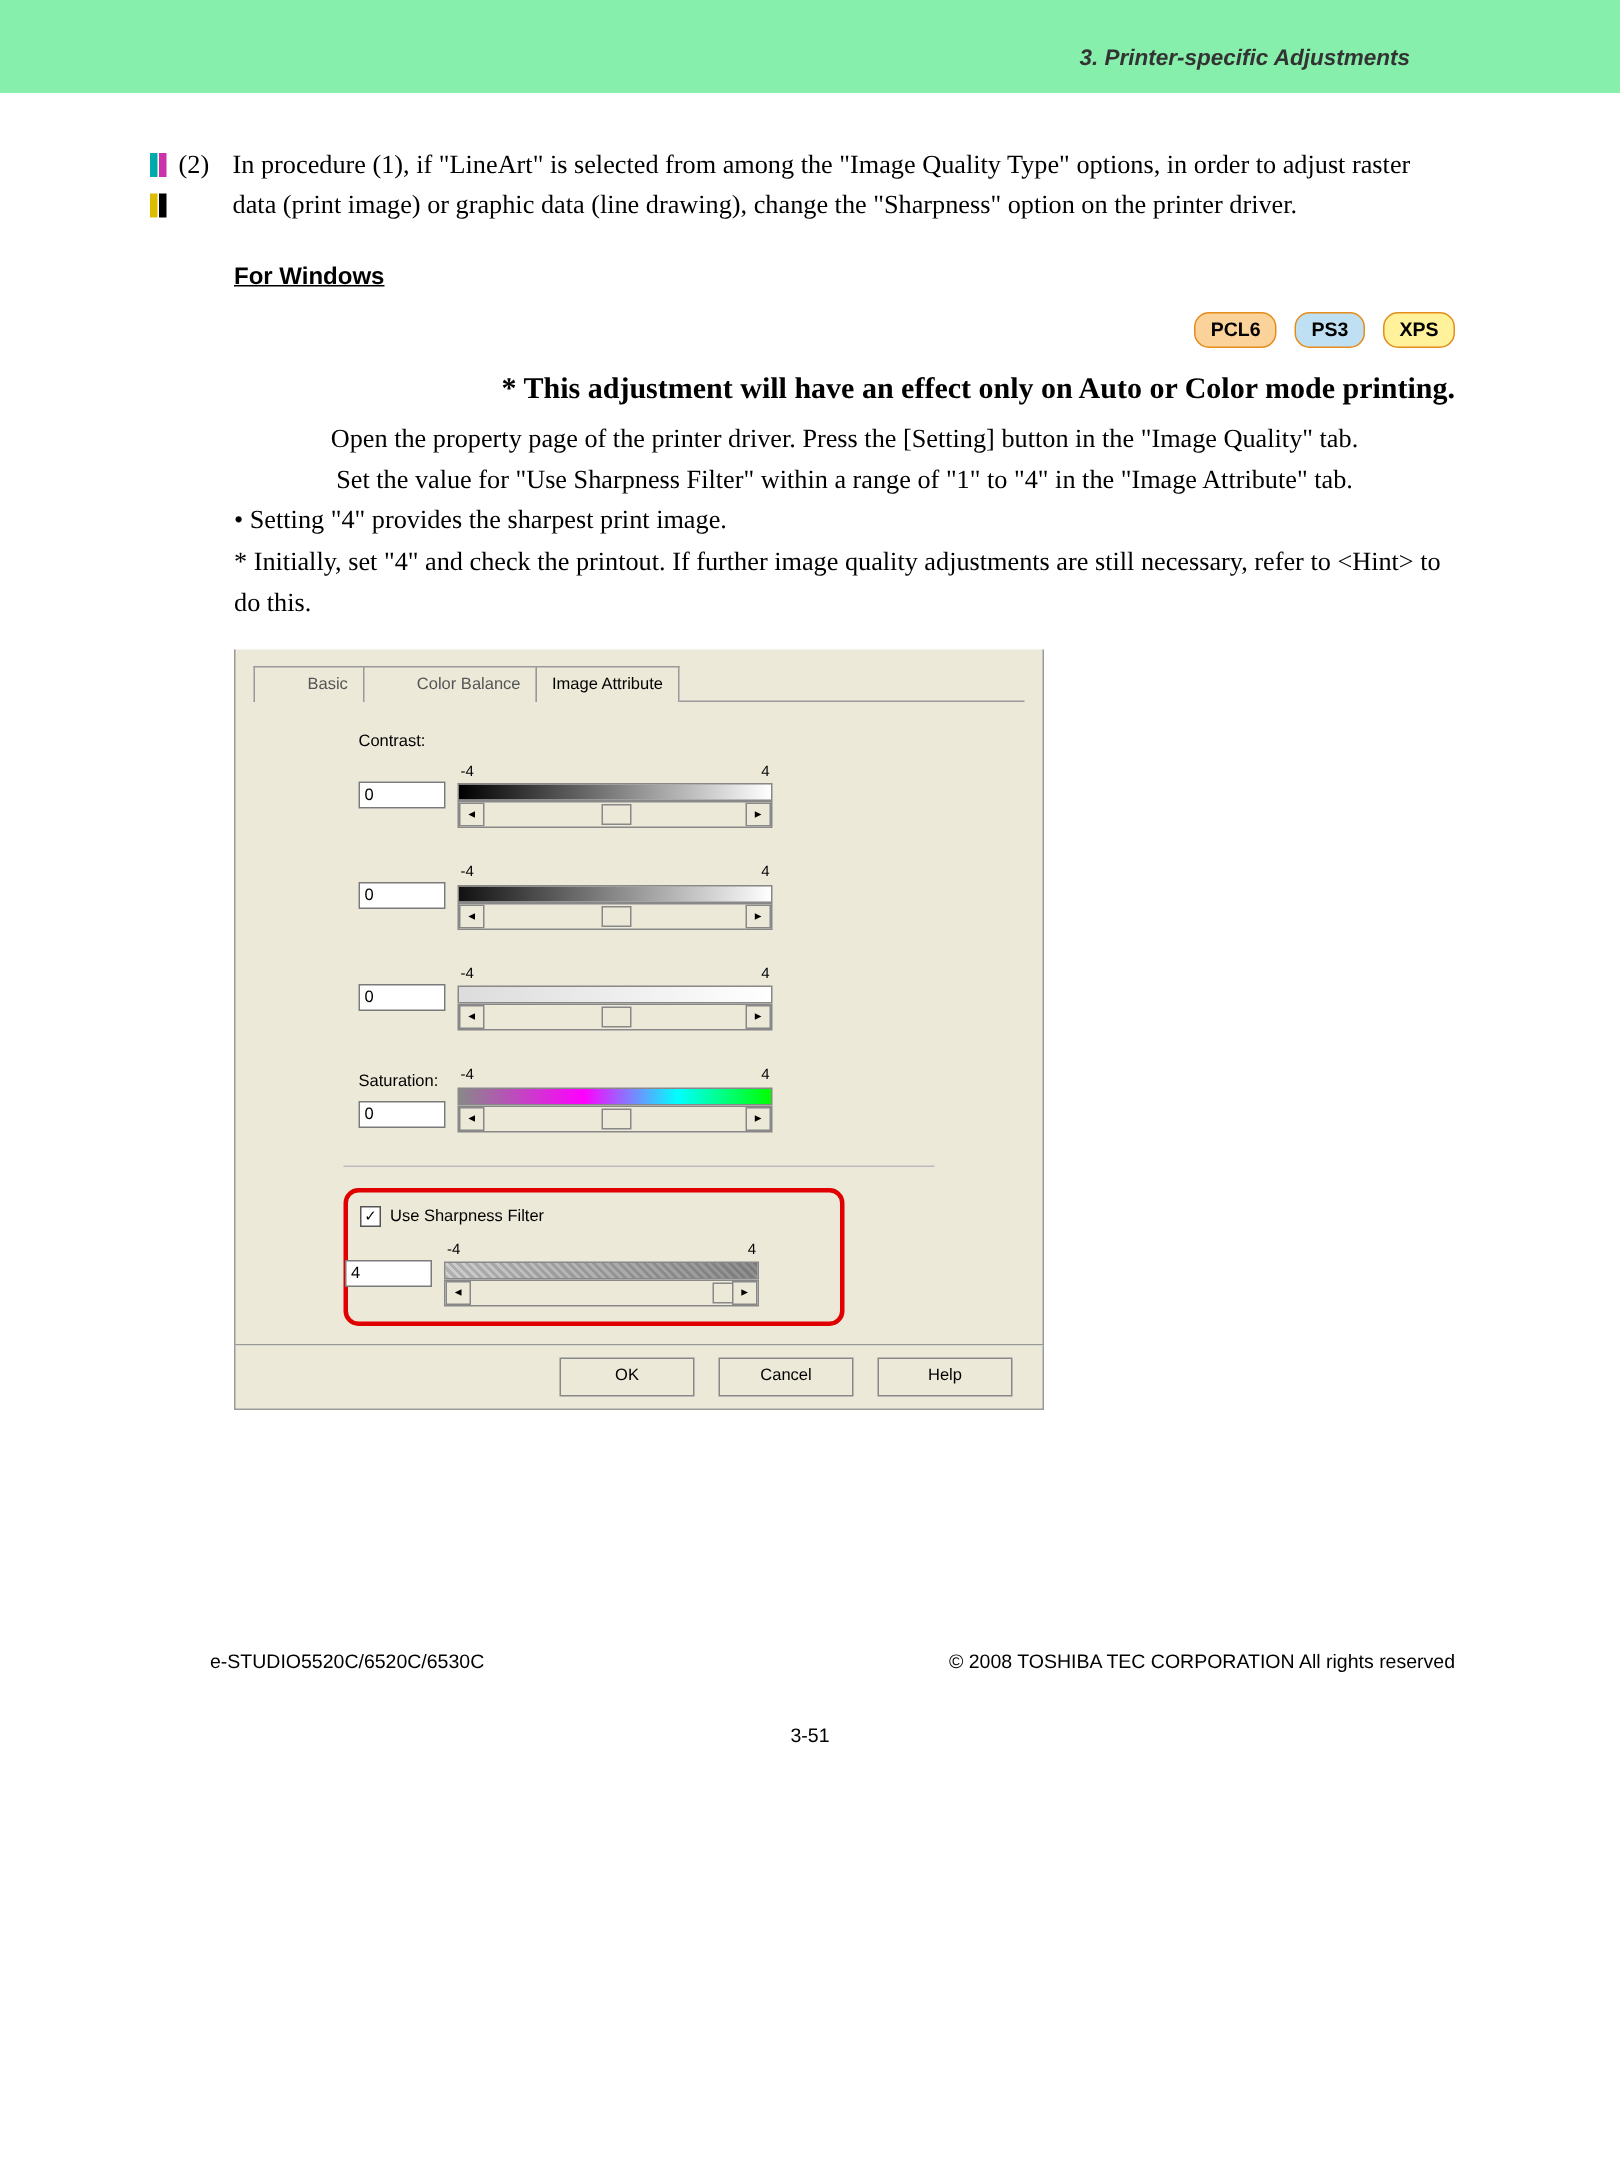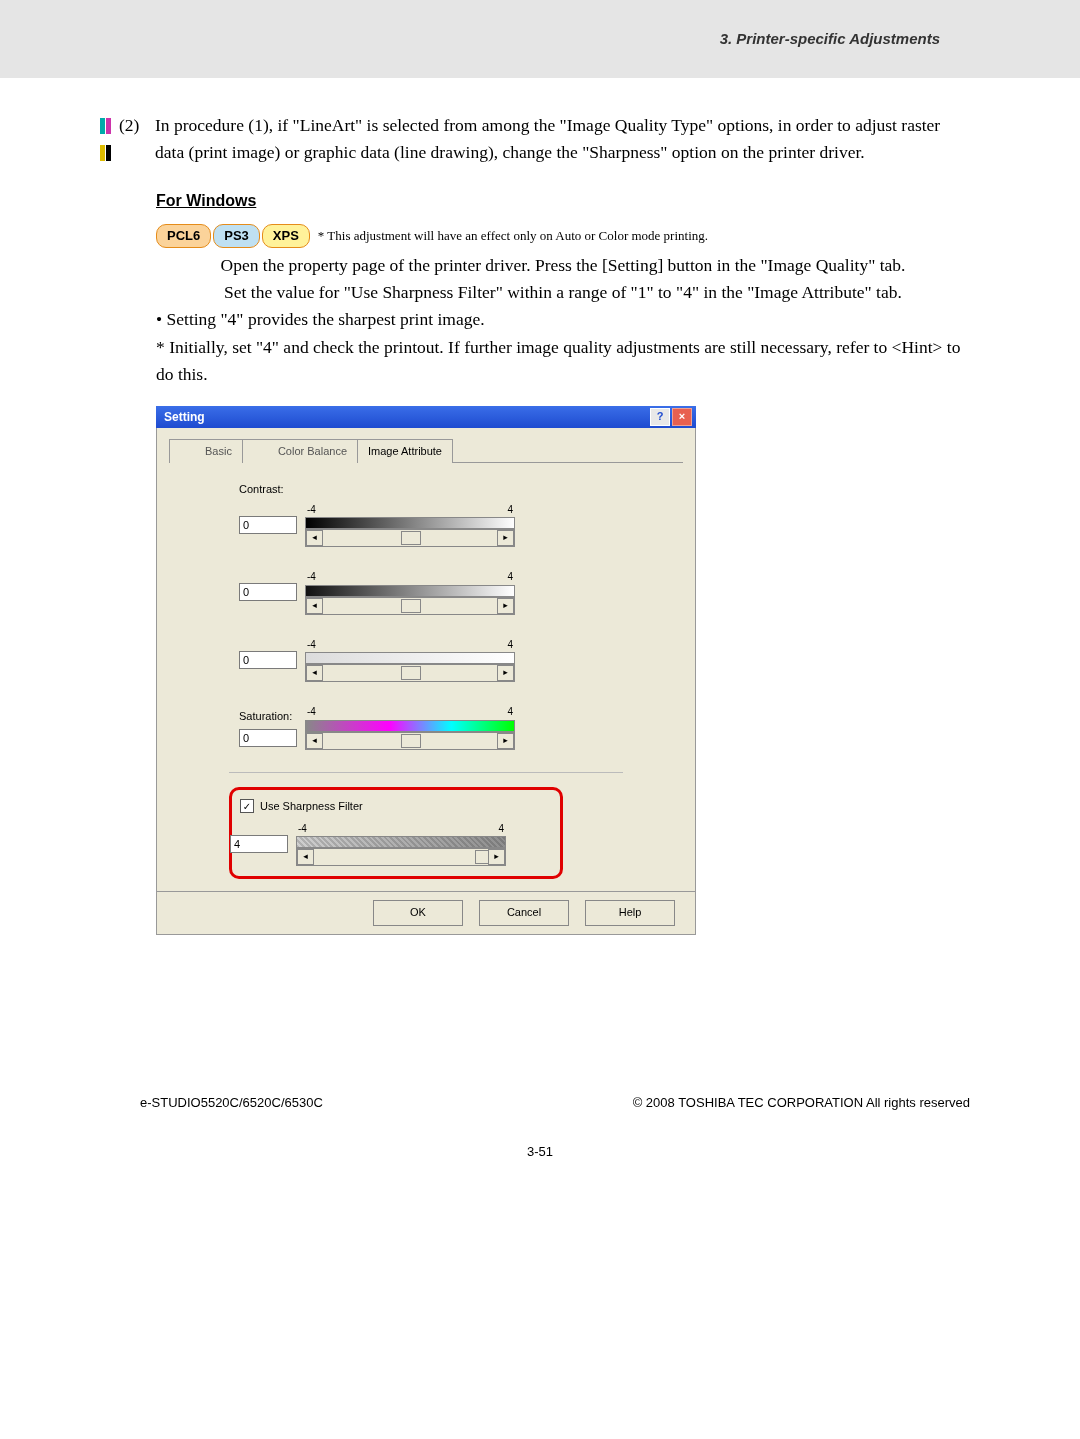--- a/index.html
+++ b/index.html
@@ -4,22 +4,22 @@
 <style>
   body {
     margin: 0;
     padding: 0;
     font-family: "Times New Roman", serif;
     background: #fff;
     color: #000;
     width: 1080px;
   }
   .top-band {
-    background: #e5e5e5;
-    height: 78px;
+    background: #86efac;
+    height: 62px;
     position: relative;
   }
   .header-text {
     position: absolute;
     right: 140px;
     top: 30px;
     font-family: Arial, sans-serif;
     font-weight: bold;
     font-style: italic;
     font-size: 15px;
@@ -54,40 +54,42 @@
     text-decoration: underline;
     font-size: 16px;
     margin-top: 20px;
     margin-left: 56px;
     margin-bottom: 10px;
   }
   .pill-row {
     margin-left: 56px;
     display:flex;
     align-items:center;
-    gap: 2px;
+    gap: 12px;
     flex-wrap: wrap;
     margin-bottom: 4px;
+    justify-content: flex-end;
   }
   .pill {
     font-family: Arial, sans-serif;
     font-weight: bold;
     font-size: 13px;
     color: #000;
     border: 1.5px solid #e58c1a;
     border-radius: 10px;
     padding: 1px 10px;
     display:inline-block;
   }
   .pill.orange { background:#fbd39a; }
   .pill.blue   { background:#bfe0f2; }
   .pill.yellow { background:#fff29a; }
   .pill-note {
-    font-size: 13px;
+    font-size: 20px;
     margin-left: 6px;
+    font-weight: bold;
   }
   .body-line { margin-left:56px;text-align:center; }
   .bullet { margin-left:56px; }
   .star   { margin-left:56px; }
 
   
   .dialog-wrap {
     margin: 18px 0 28px 56px;
     width: 540px;
     font-family: Tahoma, Arial, sans-serif;
@@ -257,26 +259,20 @@
     <span class="pill yellow">XPS</span>
     <span class="pill-note">* This adjustment will have an effect only on Auto or Color mode printing.</span>
   </div>
 
   <div class="body-line">Open the property page of the printer driver.  Press the [Setting] button in the "Image Quality" tab.</div>
   <div class="body-line">Set the value for "Use Sharpness Filter" within a range of "1" to "4" in the "Image Attribute" tab.</div>
   <div class="bullet">• <span>Setting "4" provides the sharpest print image.</span></div>
   <div class="star">* <span>Initially, set "4" and check the printout.  If further image quality adjustments are still necessary, refer to &lt;Hint&gt; to do this.</span></div>
 
   <div class="dialog-wrap">
-    <div class="titlebar">
-      <span>Setting</span>
-      <span class="spacer"></span>
-      <span class="tb-btn tb-help">?</span>
-      <span class="tb-btn tb-close">×</span>
-    </div>
 
     <div class="dlg-body">
       <div class="tabs">
         <div class="tab inactive">Basic</div>
         <div class="tab inactive">Color Balance</div>
         <div class="tab active">Image Attribute</div>
       </div>
 
       <div class="field-row">
         <div class="field-label">Contrast:</div>

